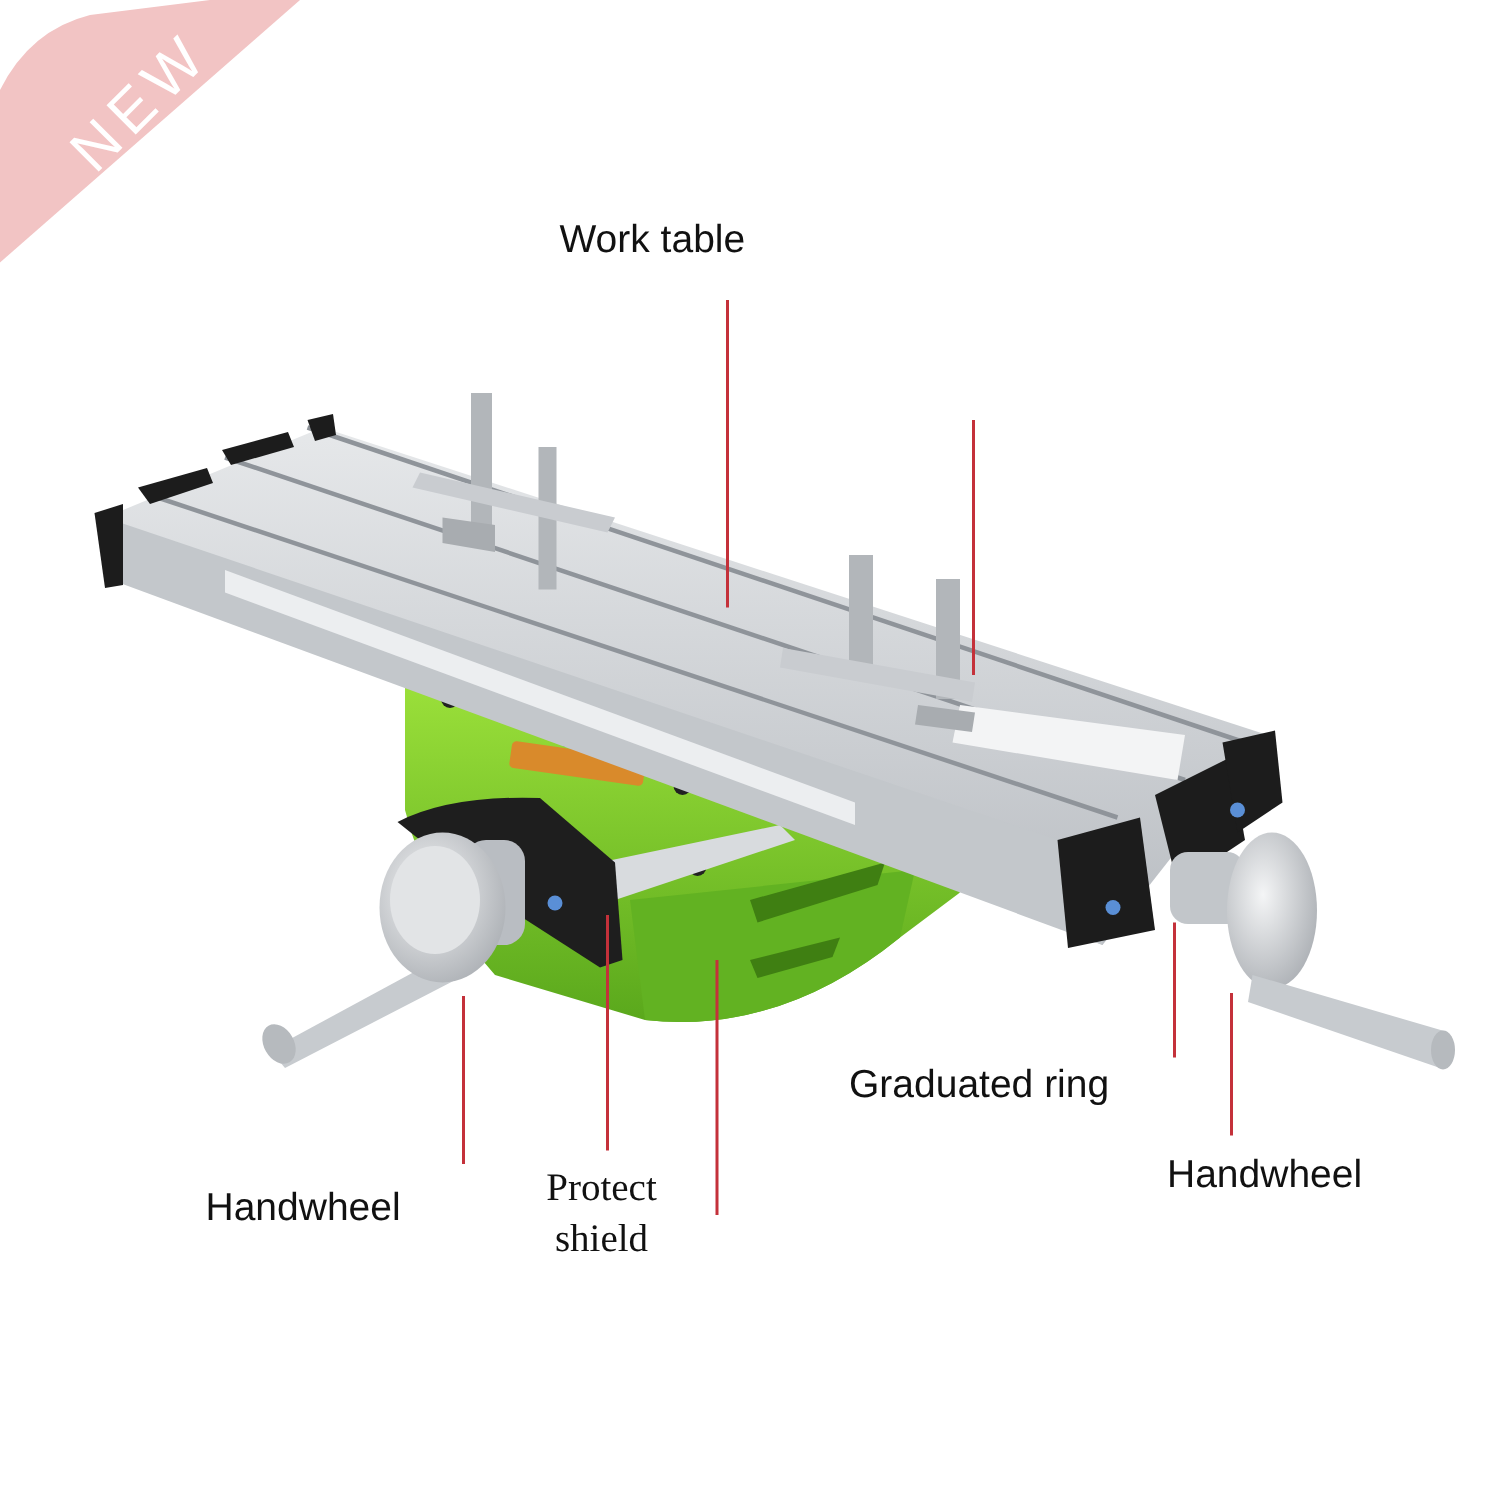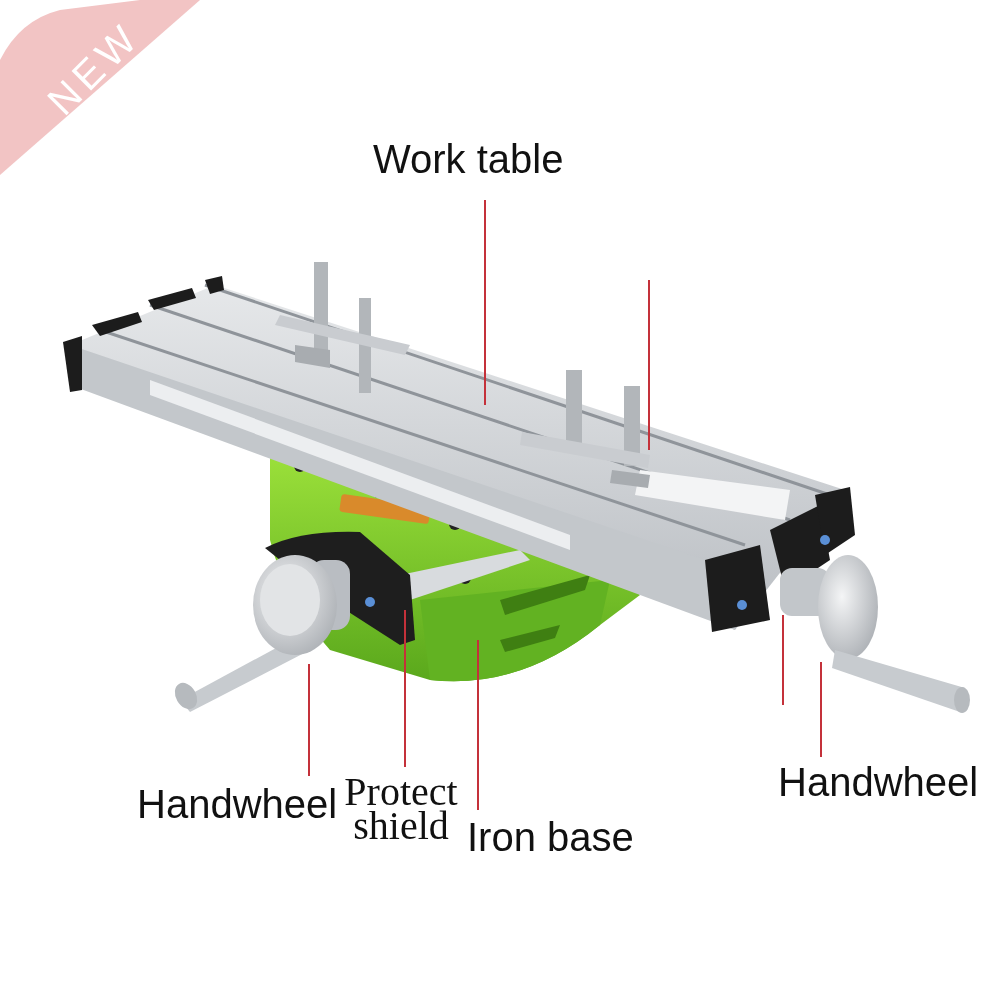--- a/index.html
+++ b/index.html
@@ -3,21 +3,21 @@
   <meta charset="utf-8">
   <style>
     html, body { margin: 0; padding: 0; background: #ffffff; }
     body { width: 1000px; height: 1000px; position: relative; overflow: hidden;
            font-family: "Liberation Sans", sans-serif; }
     .stage { position: absolute; left: 0; top: 0; width: 1000px; height: 1000px; }
     .badge { position: absolute; left: 0; top: 0; width: 200px; height: 200px; }
     .badge-text { position: absolute; left: -6px; top: 46px; width: 200px; text-align: center;
                   transform: rotate(-45deg); color: #ffffff; font-size: 40px; letter-spacing: 6px;
                   font-family: "Liberation Sans", sans-serif; }
-    .label { position: absolute; color: #111111; font-size: 40px; line-height: 34px; white-space: nowrap; }
+    .label { position: absolute; color: #111111; font-size: 26px; line-height: 34px; white-space: nowrap; }
     .label.center { text-align: center; }
     .leader { position: absolute; width: 2px; background: #c4313a; }
     svg.product { position: absolute; left: 0; top: 0; }
   </style>
 </head>
 <body>
 
 <div class="stage">
 
   <div class="badge">
@@ -117,16 +117,16 @@
   <div class="leader" style="left:477px; top:640px; height:170px;"></div>
   <div class="leader" style="left:782px; top:615px; height:90px;"></div>
   <div class="leader" style="left:820px; top:662px; height:95px;"></div>
 
   <div class="label" style="left:373px; top:142px;">Work table</div>
   <div class="label" style="left:137px; top:787px;">Handwheel</div>
   <div class="label center" style="left:343px; top:775px; width:116px;font-family:Liberation Serif, serif;">
     <div>Protect</div>
     <div>shield</div>
   </div>
-  <div class="label" style="left:467px; top:820px;">Iron base</div>
+  <div class="label" style="left:566px; top:705px;">Graduated ring</div>
   <div class="label" style="left:778px; top:765px;">Handwheel</div>
 
 </div>
 
 </body></html>

